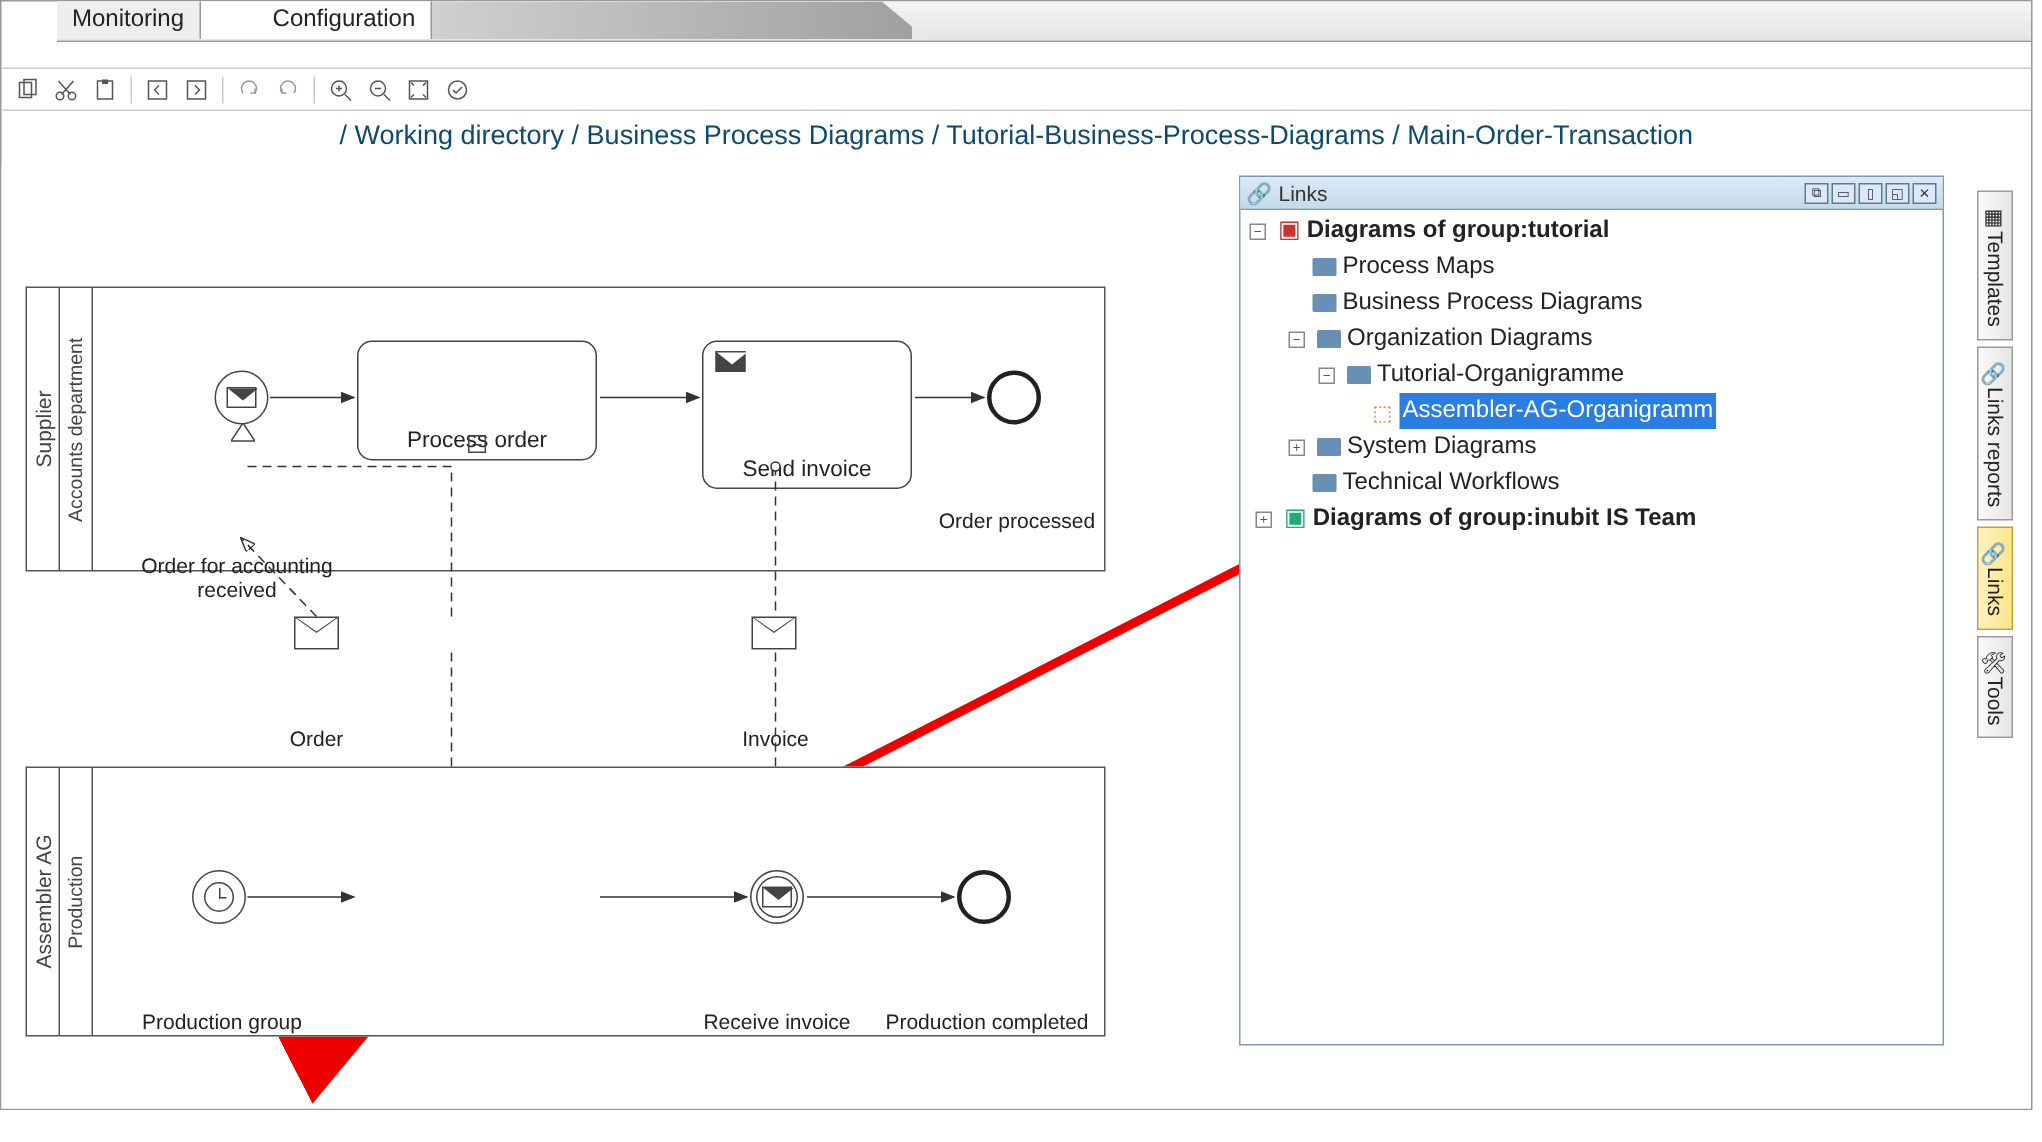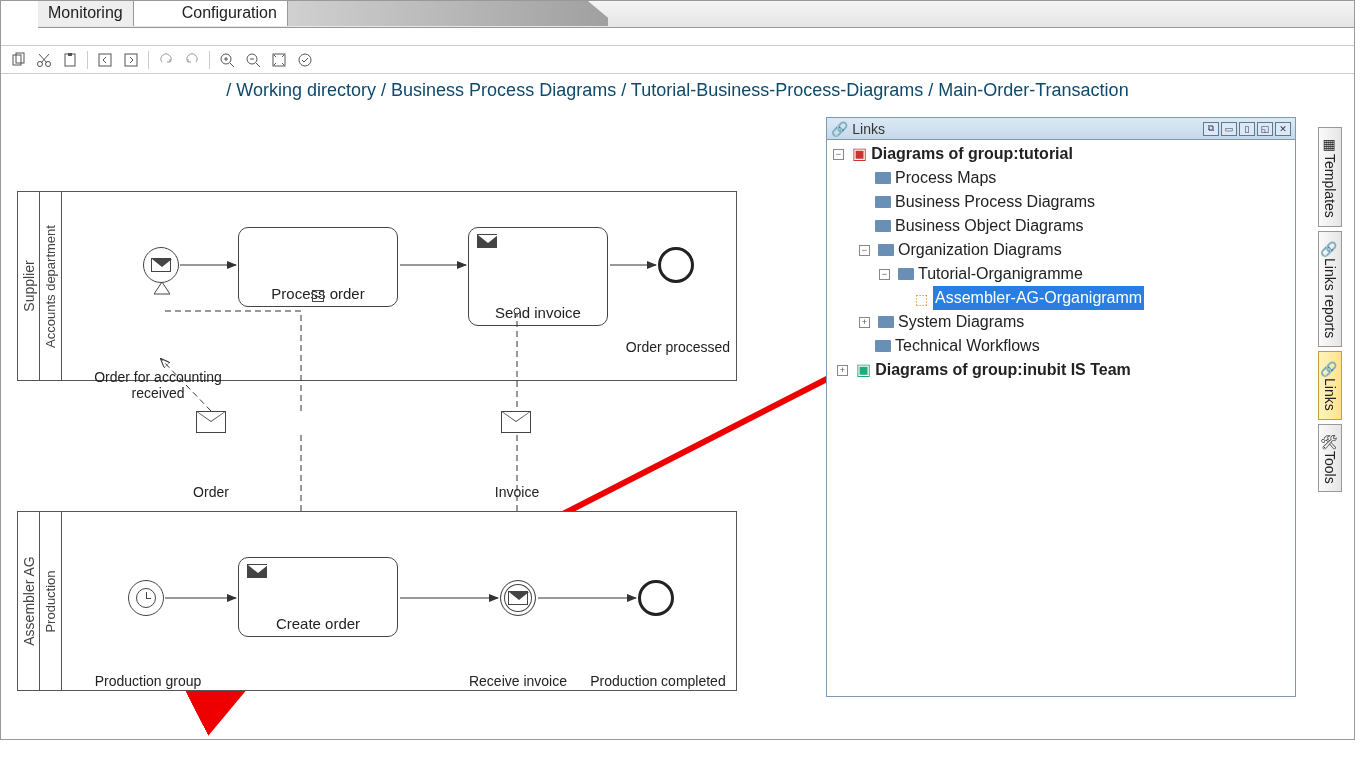--- a/index.html
+++ b/index.html
@@ -247,26 +247,20 @@
         </div>
       <div class="lane-label">
           <span>Production</span>
         </div>
 
       <div class="evt start" style="left:110px; top:68px;">
         <div class="clock-icon"></div>
       </div>
       <div class="evt-label" style="left:50px; top:114px;">Production group</div>
 
-      <div class="task" style="left:220px; top:45px; width:160px; height:80px;">
-        <div class="env">
-            <div class="msg-icon filled"></div>
-          </div>
-        <span>Create order</span>
-      </div>
 
       <div class="evt intm" style="left:482px; top:68px;">
         <div class="msg-icon"></div>
       </div>
       <div class="evt-label" style="left:420px; top:114px;">Receive invoice</div>
 
       <div class="evt end" style="left:620px; top:68px;"></div>
       <div class="evt-label" style="left:560px; top:114px;">Production completed</div>
 
       <svg class="flow" width="720" height="180">
@@ -299,25 +293,20 @@
           <span class="tree-ind" style="width:38px"></span>
           <span class="folder"></span>
           <span>Process Maps</span>
         </div>
       <div class="tree-row">
           <span class="tree-ind" style="width:38px"></span>
           <span class="folder"></span>
           <span>Business Process Diagrams</span>
         </div>
       <div class="tree-row">
-          <span class="tree-ind" style="width:38px"></span>
-          <span class="folder"></span>
-          <span>Business Object Diagrams</span>
-        </div>
-      <div class="tree-row">
           <span class="tree-ind" style="width:22px"></span>
           <span class="exp">−</span>
           <span class="folder"></span>
           <span>Organization Diagrams</span>
         </div>
       <div class="tree-row">
           <span class="tree-ind" style="width:42px"></span>
           <span class="exp">−</span>
           <span class="folder"></span>
           <span>Tutorial-Organigramme</span>

